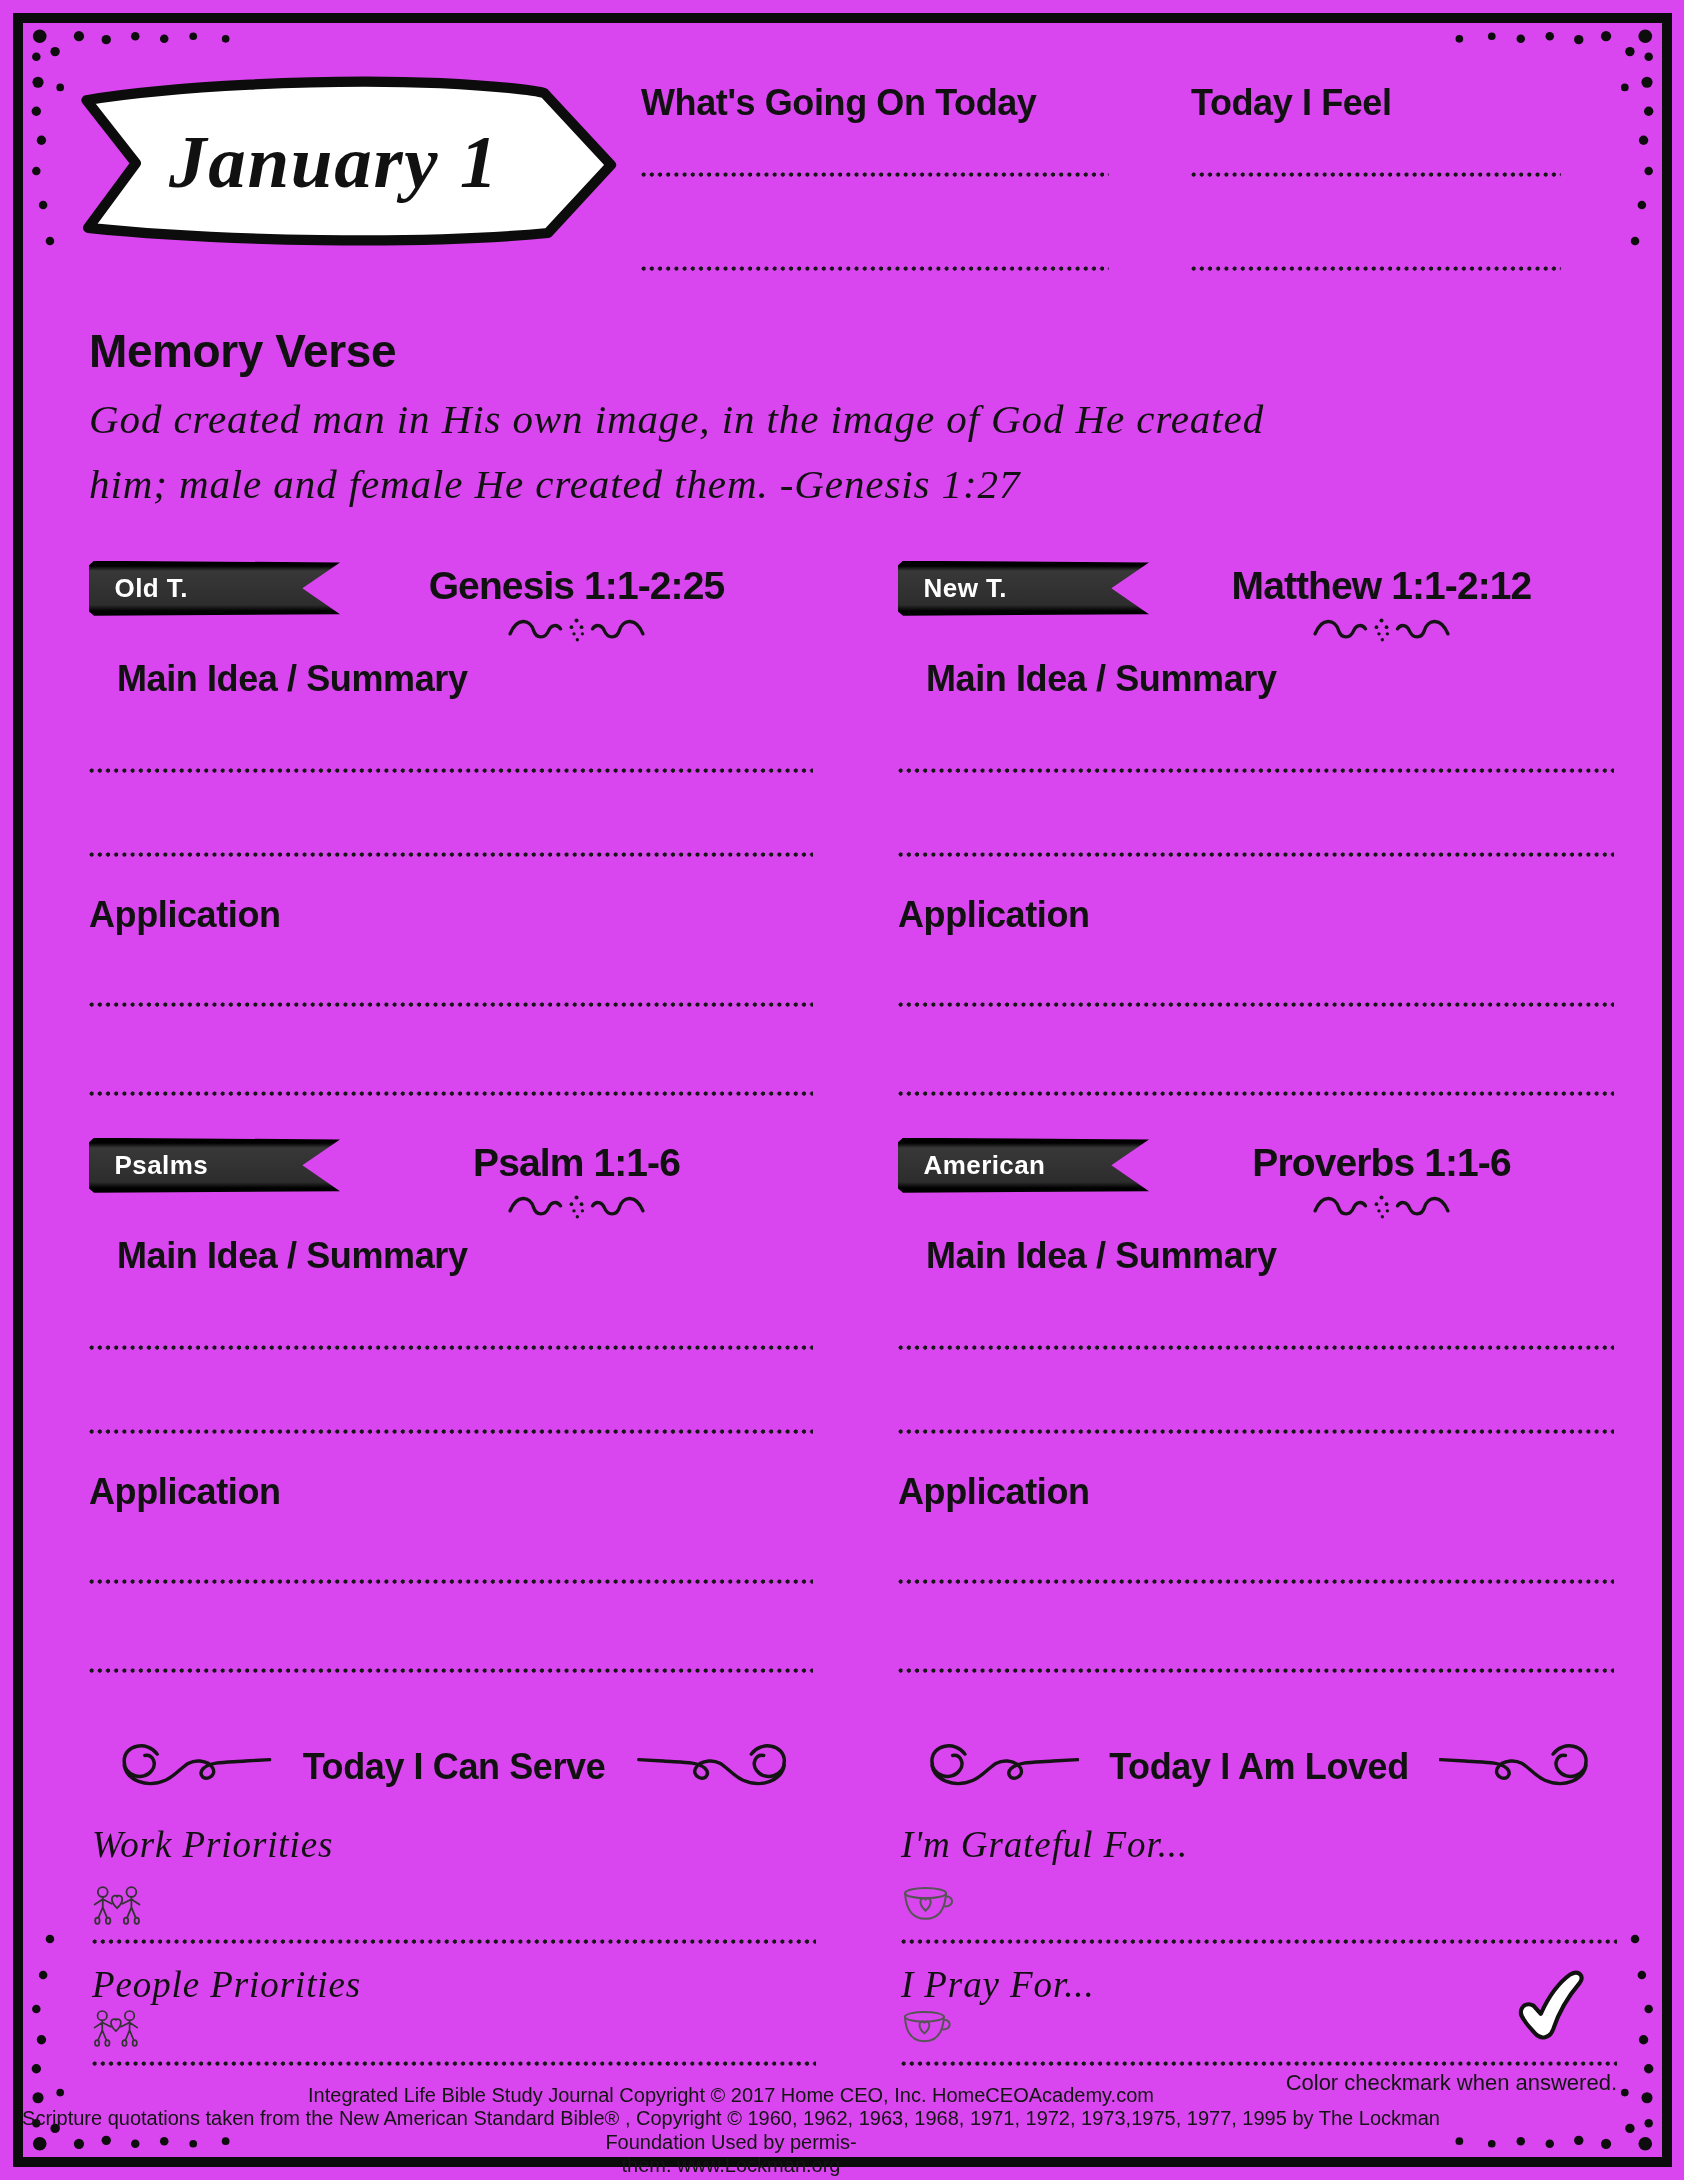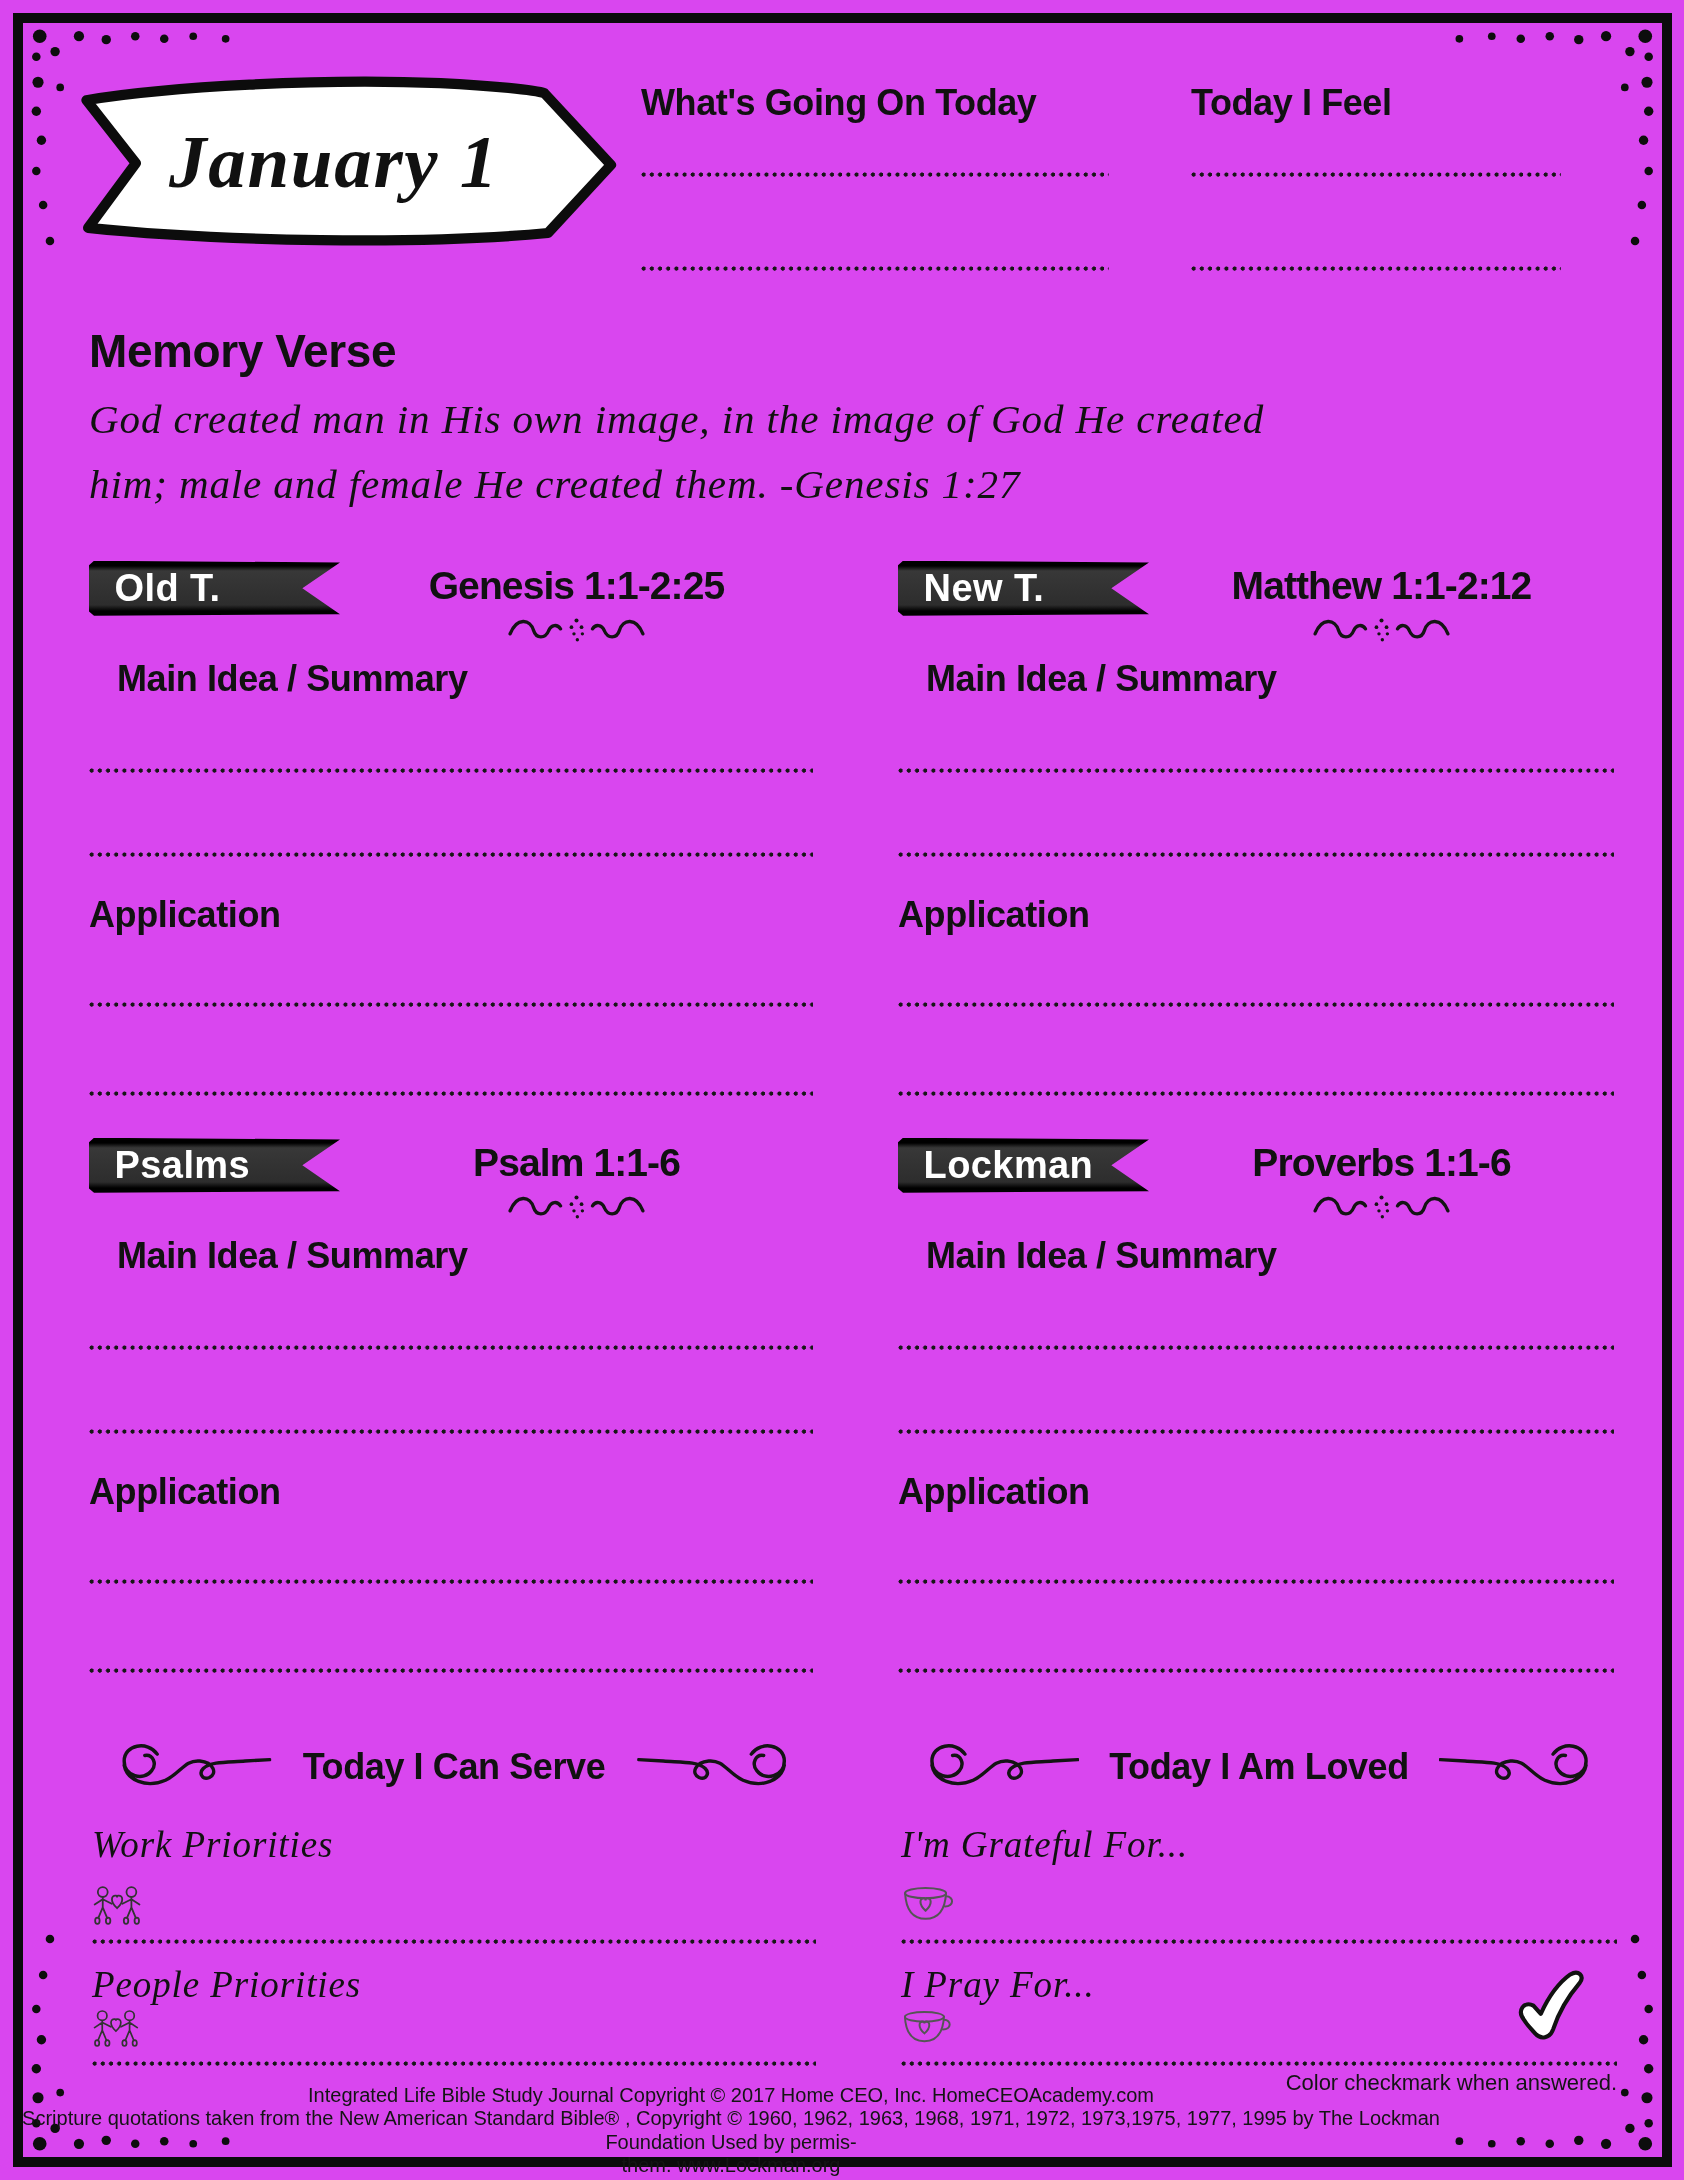--- a/index.html
+++ b/index.html
@@ -52,21 +52,21 @@
   .sections{position:absolute;left:89px;top:554px;width:1525px;display:grid;
     grid-template-columns:724px 716px;column-gap:85px;}
   .section{height:577px;padding-top:6.8px;box-sizing:border-box;}
   .sec-head{display:flex;align-items:flex-start;min-height:95px;}
   .ribbon{
     width:251px;height:55px;flex:0 0 auto;
     background:linear-gradient(180deg,#000 0%,#000 9%,#383838 18%,#2d2d2d 80%,#000 91%,#000 100%);
     clip-path:polygon(0% 8%,2% 0%,100% 3%,85% 50%,100% 97%,2% 100%,0% 92%);
     display:flex;align-items:center;
   }
-  .ribbon-label{color:#fff;font-size:38px;font-weight:bold;padding-left:25.6px;letter-spacing:0.4px;}
+  .ribbon-label{color:#fff;font-size:26px;font-weight:bold;padding-left:25.6px;letter-spacing:0.4px;}
   .ref-wrap{flex:1;display:flex;flex-direction:column;align-items:center;}
   .ref{font-size:39px;font-weight:bold;letter-spacing:-0.9px;line-height:48px;margin-top:1.7px;white-space:nowrap;}
   .divider{width:145px;height:37px;margin-top:1.7px;}
   .sec-label{font-size:36px;font-weight:bold;letter-spacing:-0.4px;height:43px;line-height:43px;}
   .sec-label.main{margin-top:1.7px;margin-left:28px;}
   .sec-label.app{margin-top:36px;}
   .section .wline.w1{margin-top:68px;}
   .section .wline.w2{margin-top:78px;}
   .section .wline.w3{margin-top:66px;}
   .section .wline.w4{margin-top:84px;}
@@ -265,21 +265,21 @@
       <div class="wline w1"></div>
       <div class="wline w2"></div>
       <div class="sec-label app">Application</div>
       <div class="wline w3"></div>
       <div class="wline w4"></div>
     </div>
 
     <div class="section">
       <div class="sec-head">
         <div class="ribbon">
-          <span class="ribbon-label">Lockman</span>
+          <span class="ribbon-label">American</span>
         </div>
         <div class="ref-wrap">
           <div class="ref">Proverbs 1:1-6</div>
           <svg class="divider" viewBox="0 0 170 44" width="145" height="37">
               <use href="#sym-divider"></use>
             </svg>
         </div>
       </div>
       <div class="sec-label main">Main Idea / Summary</div>
       <div class="wline w1"></div>

